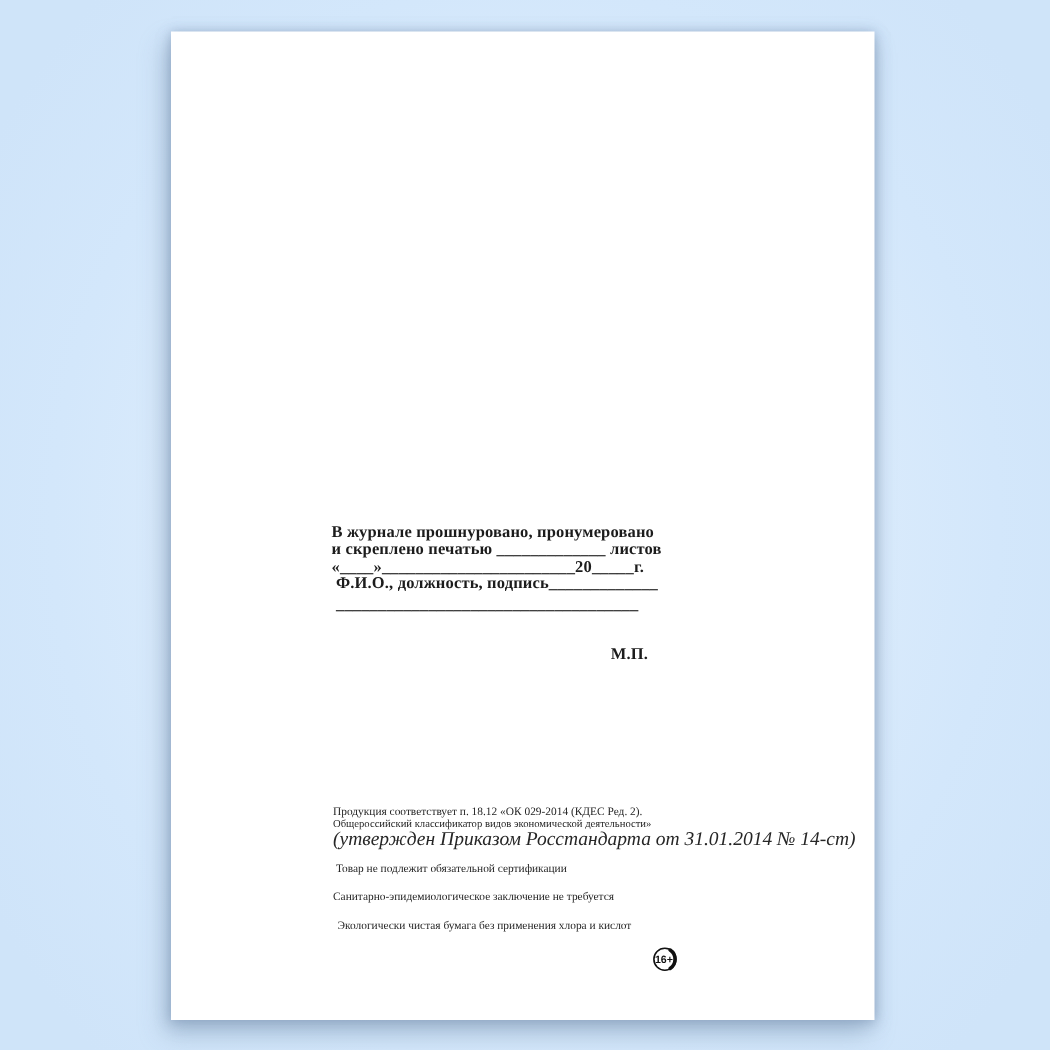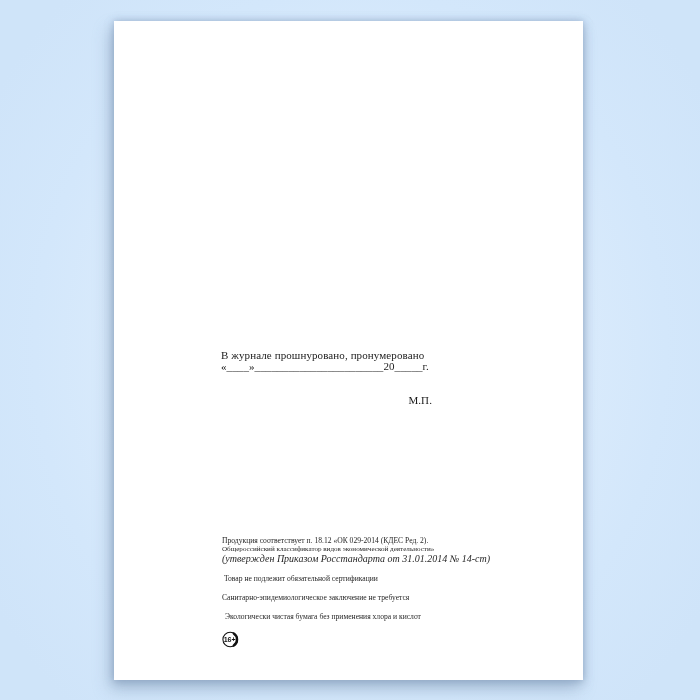--- a/index.html
+++ b/index.html
@@ -24,21 +24,21 @@
       -4px 9px 16px rgba(125, 150, 180, 0.45),
       0 4px 10px rgba(125, 150, 180, 0.35);
   }
   
   .stamp-block {
     position: absolute;
     left: 107px;
     top: 329px;
     width: 212px;
     color: #1c1c1c;
-    font-weight: normal;
+    font-weight: bold;
     font-size: 11px;
     line-height: 11.4px;
     white-space: nowrap;
     letter-spacing: 0.1px;
   }
   .stamp-block .line { display: block; }
   .stamp-line-fio { padding-left: 3px; }
   .stamp-line-underscore { margin-top: 2px; padding-left: 3px; }
   .seal-abbr {
     display: block;
@@ -51,48 +51,52 @@
     position: absolute;
     left: 108px;
     top: 515px;
     width: 230px;
     color: #262626;
     font-weight: normal;
   }
   .f-line { display: block; white-space: nowrap; }
   .compliance-1 { font-size: 7.6px; line-height: 9px; }
   .compliance-2 { font-size: 7.1px; line-height: 9px; }
-  .compliance-3 { font-size: 10px; line-height: 9px; font-style: italic; }
+  .compliance-3 { font-size: 13px; line-height: 9px; font-style: italic; }
   .cert-line { font-size: 7.6px; }
   .sanitary-line { margin-top: 10px; }
   .certification-line { margin-top: 11px; padding-left: 2px; }
   .eco-line { margin-top: 10px; padding-left: 3px; }
   .age-mark-row {
     margin-top: 9px;
     display: flex;
     align-items: flex-start;
+    justify-content: flex-end;
   }
   .age-icon {
     width: 17px;
     height: 17px;
     flex: 0 0 17px;
     margin-top: 1px;
   }
   .age-texts { margin-left: 13px; }
   .age-title { font-size: 8.2px; line-height: 9.5px; }
   .age-law { font-size: 5.6px; line-height: 7px; font-style: italic; color: #3a3a3a; }
 </style>
 </head>
 <body>
 
 <div class="page">
 
   <div class="stamp-block">
     <span class="line">В журнале прошнуровано, пронумеровано</span>
+    <span class="line">и скреплено печатью _____________ листов</span>
     <span class="line">«____»_______________________20_____г.</span>
+    <span class="line stamp-line-fio">Ф.И.О., должность, подпись_____________</span>
+    <span class="line stamp-line-underscore">____________________________________</span>
     <span class="seal-abbr">М.П.</span>
   </div>
 
   <div class="footer-block">
     <span class="f-line compliance-1">Продукция соответствует п. 18.12 «ОК 029-2014 (КДЕС Ред. 2).</span>
     <span class="f-line compliance-2">Общероссийский классификатор видов экономической деятельности»</span>
     <span class="f-line compliance-3">(утвержден Приказом Росстандарта от 31.01.2014 № 14-ст)</span>
     <span class="f-line cert-line certification-line">Товар не подлежит обязательной сертификации</span>
     <span class="f-line cert-line sanitary-line">Санитарно-эпидемиологическое заключение не требуется</span>
     <span class="f-line cert-line eco-line">Экологически чистая бумага без применения хлора и кислот</span>

